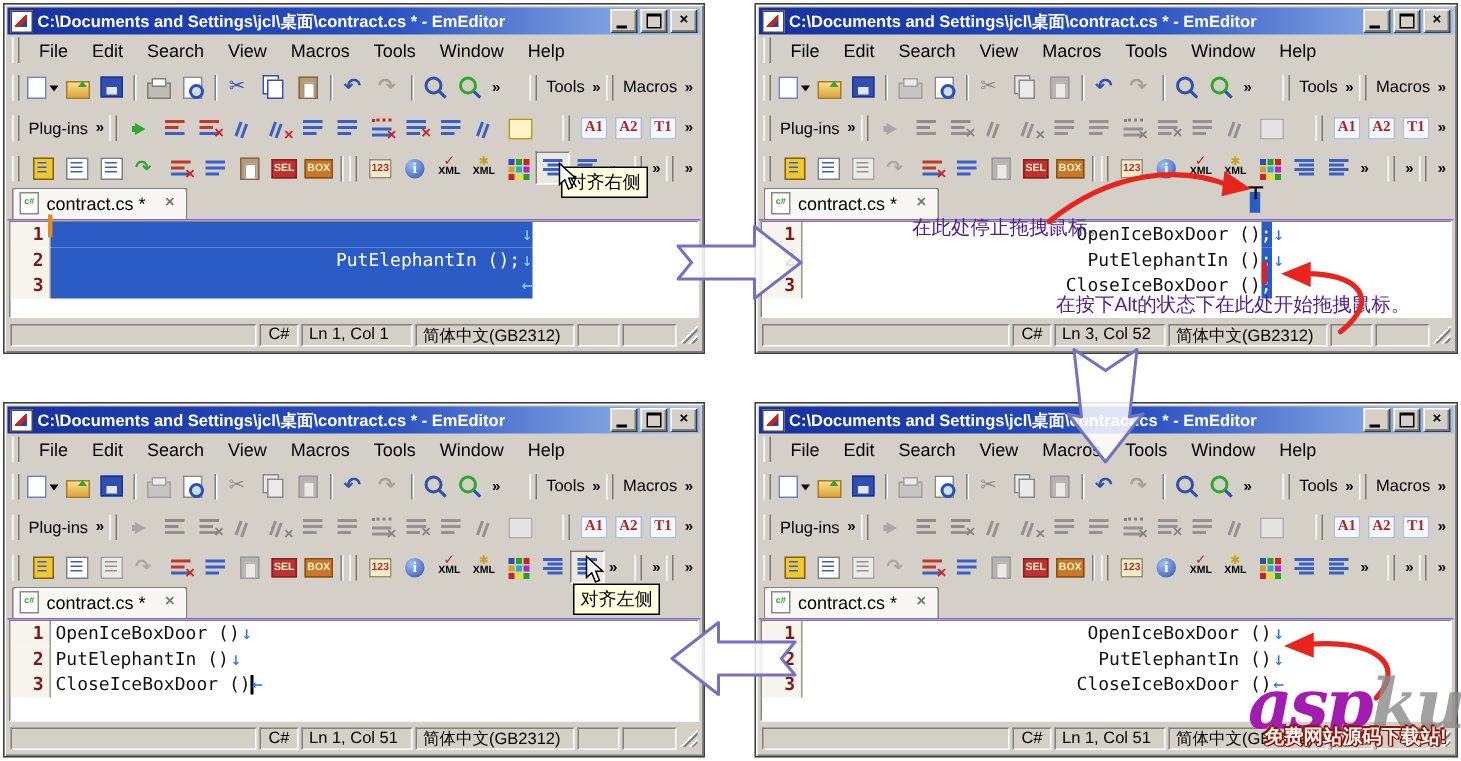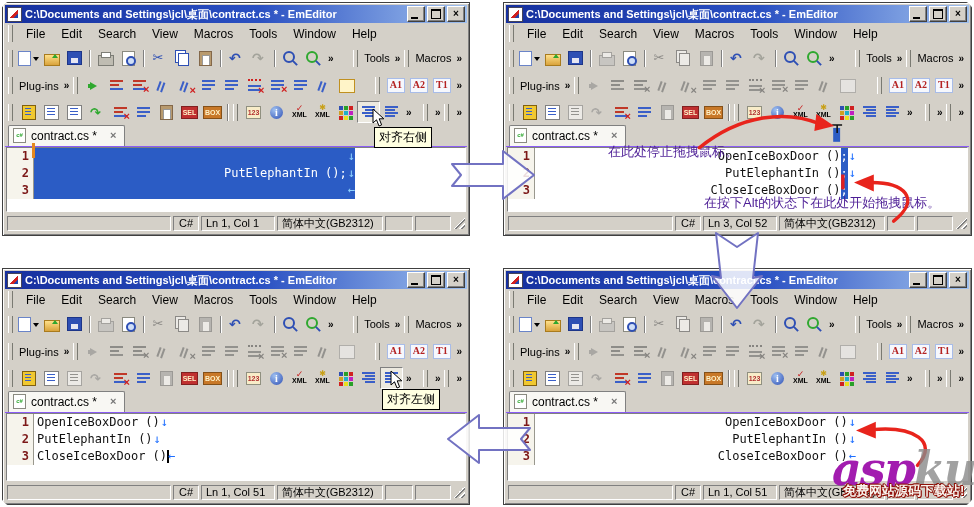--- a/index.html
+++ b/index.html
@@ -1,17 +1,17 @@
 <!DOCTYPE html>
 <html><head>
 <meta charset="utf-8">
 <style>
   html,body{margin:0;padding:0;background:#fff;}
   #stage{position:relative;width:974px;height:507px;background:#fff;overflow:hidden;
-         font-family:"Liberation Sans",sans-serif;border-radius:15px;}
+         font-family:"Liberation Sans",sans-serif;}
 
   
   .win{position:absolute;background:#D4D0C8;border:1px solid #404040;
        box-shadow:inset 1px 1px 0 #FFFFFF, inset -1px -1px 0 #808080, inset 2px 2px 0 #D4D0C8;
        padding:2px;display:flex;flex-direction:column;box-sizing:border-box;}
   .win.tl{left:2px;top:2px;width:468px;height:234px;}
   .win.tr{left:503px;top:2px;width:469px;height:234px;}
   .win.bl{left:2px;top:268px;width:468px;height:237px;}
   .win.br{left:503px;top:268px;width:469px;height:237px;}
 
@@ -177,21 +177,21 @@
   .overlay{position:absolute;inset:0;pointer-events:none;z-index:4;}
   .anno{position:absolute;display:none;color:#4c1d95;font:13px "Liberation Sans",sans-serif;white-space:nowrap;}
   .tr .anno-stop{display:block;left:104px;top:140px;}
   .tr .anno-start{display:block;left:200px;top:191px;}
   .br .anno-backspace{display:block;left:105px;top:187px;}
   .redsvg{display:none;position:absolute;inset:0;width:100%;height:100%;}
   .tr .tr-svg{display:block;}
   .br .br-svg{display:block;}
   .tip{position:absolute;display:none;background:#FFFFE1;border:1px solid #000;padding:1px 4px;
        font:12px "Liberation Sans",sans-serif;color:#000;white-space:nowrap;}
-  .tl .tip{display:block;left:371px;top:124px;}
+  .tl .tip{display:block;left:371px;top:108px;}
   .bl .tip{display:block;left:379px;top:120px;}
   .cursor{position:absolute;display:none;width:13px;height:19px;}
   .tl .cursor{display:block;left:369px;top:105px;}
   .bl .cursor{display:block;left:387px;top:101px;}
 
   
   #flow-arrows{position:absolute;left:0;top:0;z-index:60;pointer-events:none;}
   #watermark{position:absolute;left:792px;top:446px;z-index:55;pointer-events:none;white-space:nowrap;}
   .wm-asp{font:bold italic 46px/46px "DejaVu Serif",serif;color:#a21caf;letter-spacing:-2px;margin-left:40px;}
   .wm-ku{font:bold italic 46px/46px "DejaVu Serif",serif;color:#8A8A8A;opacity:.8;letter-spacing:-2px;}

